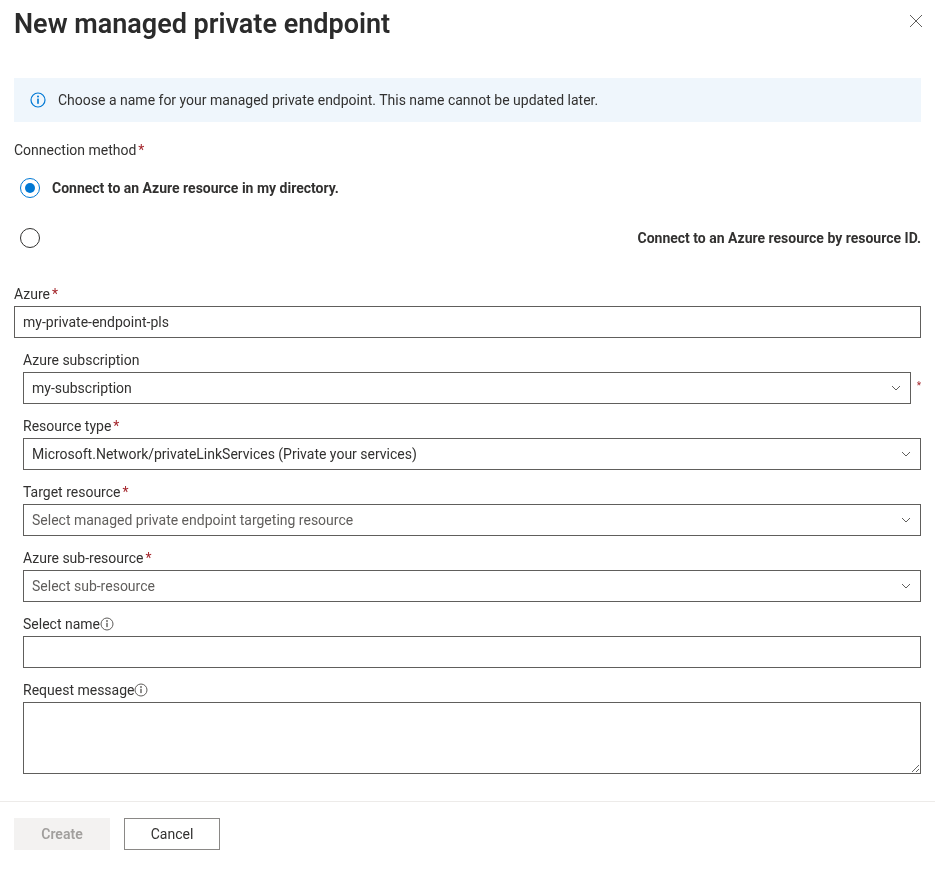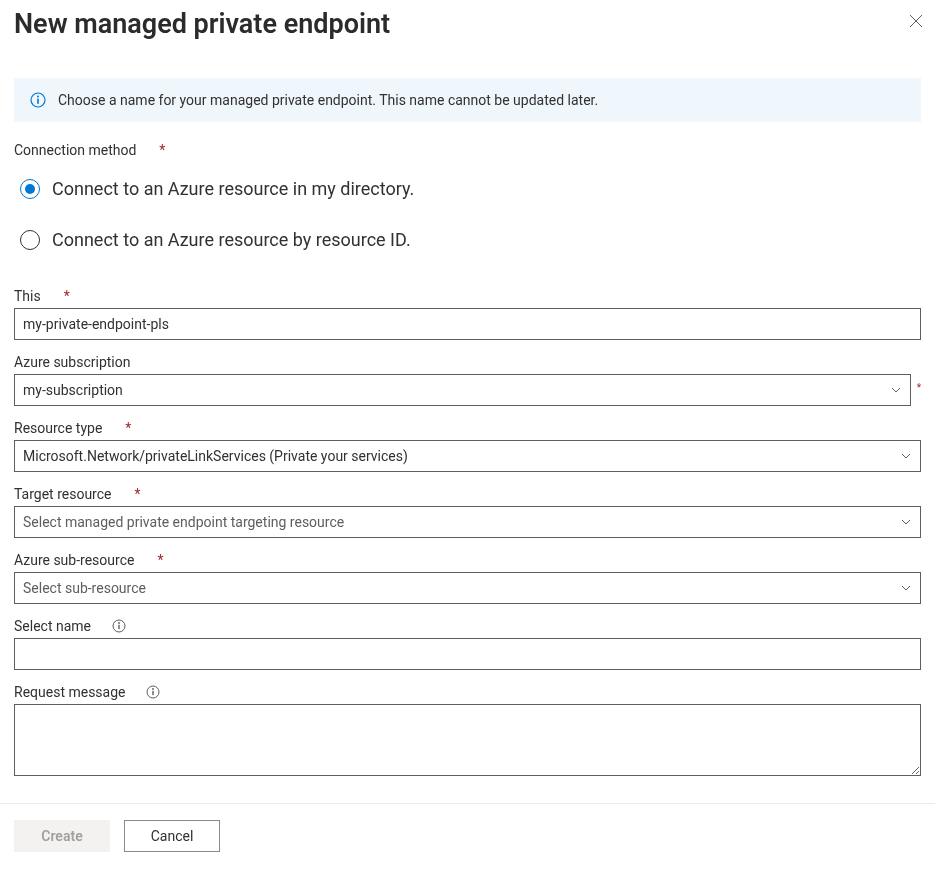--- a/index.html
+++ b/index.html
@@ -60,42 +60,42 @@
     color: #323130;
   }
   .field-block {
     margin-top: 20px;
   }
   .label {
     font-size: 14px;
     color: #323130;
     display: inline-flex;
     align-items: center;
-    gap: 21px;
+    gap: 0;
   }
   .req {
     color: #a4262c;
     margin-left: 2px;
   }
   .help-icon {
     display: inline-flex;
     vertical-align: middle;
   }
   .help-icon svg { display:block; }
   .radio-group {
     margin-top: 14px;
   }
   .radio-row {
     display: flex;
     align-items: center;
     gap: 12px;
     padding: 6px 0 6px 6px;
     cursor: pointer;
   }
-  .radio-row + .radio-row { margin-top: 18px; }
+  .radio-row + .radio-row { margin-top: 18px; justify-content: space-between; }
   .radio {
     width: 20px;
     height: 20px;
     border-radius: 50%;
     border: 1px solid #323130;
     display: inline-flex;
     align-items: center;
     justify-content: center;
     flex-shrink: 0;
   }
@@ -103,22 +103,23 @@
     border-color: #0078d4;
   }
   .radio.checked::after {
     content: "";
     width: 10px;
     height: 10px;
     border-radius: 50%;
     background: #0078d4;
   }
   .radio-label {
-    font-size: 18px;
-    color: #323130;
+    font-size: 14px;
+    color: #323130;
+    font-weight: bold;
   }
   .input, .select-box {
     width: 100%;
     height: 32px;
     border: 1px solid #605e5c;
     background: #fff;
     font-size: 14px;
     font-family: inherit;
     color: #323130;
     padding: 0 8px;
@@ -185,21 +186,21 @@
     color: #323130;
   }
   .btn.primary-disabled {
     background: #f3f2f1;
     color: #a19f9d;
     border: 1px solid #f3f2f1;
     cursor: default;
     font-weight: 600;
   }
   .name-block { margin-top: 32px; }
-  .std-block { margin-top: 14px; }
+  .std-block { margin-top: 14px; margin-left: 9px; }
 </style>
 </head>
 <body>
 
 <div class="panel">
 
   <div class="header">
     <div class="title">New managed private endpoint</div>
     <button class="close-btn" aria-label="Close">
       <span>
@@ -235,21 +236,21 @@
         </div>
         <div class="radio-row">
           <span class="radio"></span>
           <span class="radio-label">Connect to an Azure resource by resource ID.</span>
         </div>
       </div>
     </div>
 
     <div class="field-block name-block">
       <span class="label">
-        <span>This</span>
+        <span>Azure</span>
           <span class="req">*</span>
       </span>
       <input class="input" type="text" value="my-private-endpoint-pls" style="">
     </div>
 
     <div class="field-block std-block">
       <span class="label">Azure subscription</span>
       <div class="sub-row">
         <div class="select-box" style="flex:1;">
           <span class="select-text">my-subscription</span>

